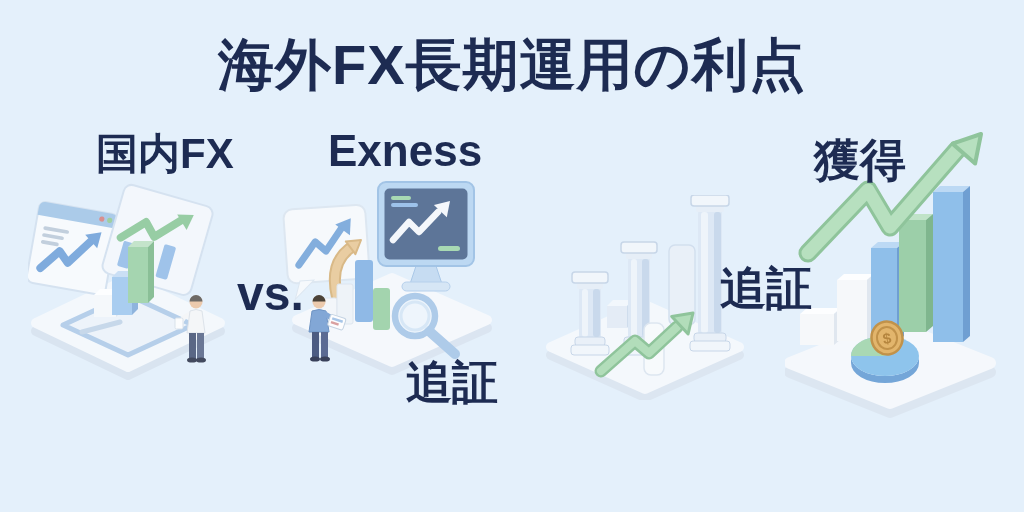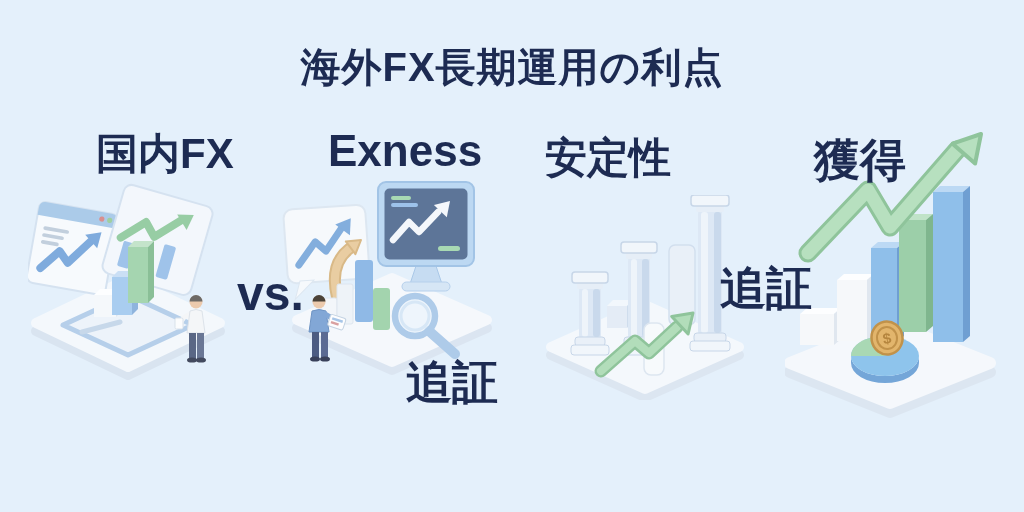--- a/index.html
+++ b/index.html
@@ -5,23 +5,23 @@
   html,body{margin:0;padding:0;}
   .canvas{
     position:relative;
     width:1024px;height:512px;
     background:var(--background,#e4f0fb);
     overflow:hidden;
     font-family:"Liberation Sans","DejaVu Sans",sans-serif;
     color:var(--text,#1d2b52);
   }
   .title{
-    position:absolute;left:0;right:0;top:40px;
+    position:absolute;left:0;right:0;top:28px;
     text-align:center;
-    font-size:40px;font-weight:800;letter-spacing:1px;
+    font-size:56px;font-weight:800;letter-spacing:1px;
     z-index:3;margin:0;
   }
   .label{position:absolute;font-weight:800;z-index:3;white-space:nowrap;}
   .label-domestic{left:58px;top:126px;font-size:42px;margin-left:38px;}
   .label-vs{left:237px;top:266px;font-size:48px;}
   .label-exness{left:328px;top:126px;font-size:44px;}
   .caption-exness{left:406px;top:352px;font-size:46px;}
   .label-stability{left:545px;top:134px;font-size:42px;line-height:1.14;}
   .caption-stability{left:720px;top:258px;font-size:46px;}
   .label-profit{left:814px;top:130px;font-size:46px;}
@@ -36,21 +36,20 @@
 
 <div class="canvas">
 
   <h1 class="title">海外FX長期運用の利点</h1>
 
   <div class="label label-domestic">国内FX</div>
   <div class="label label-exness">Exness</div>
   <div class="label label-vs">vs.</div>
   <div class="label caption-exness">追証</div>
   <div class="label label-stability">
-    <div>安定性</div>
   </div>
   <div class="label caption-stability">追証</div>
   <div class="label label-profit">獲得</div>
 
   <svg class="illus illus-domestic" width="200" height="215" viewBox="0 0 200 215">
     <g>
       <path d="M100,104 L192,148 L100,192 L8,148 Z" fill="#d9e4f0" stroke="#d9e4f0" stroke-width="10" stroke-linejoin="round"></path>
       <path d="M100,96 L192,140 L100,184 L8,140 Z" fill="#f4f8fc" stroke="#f4f8fc" stroke-width="10" stroke-linejoin="round"></path>
       <path d="M100,112 L165,142 L100,172 L35,142 Z" fill="#edf3fa" stroke="#b6cfea" stroke-width="5" stroke-linejoin="round"></path>
       <line x1="54" y1="149" x2="92" y2="139" stroke="#c7d8ea" stroke-width="5" stroke-linecap="round"></line>

